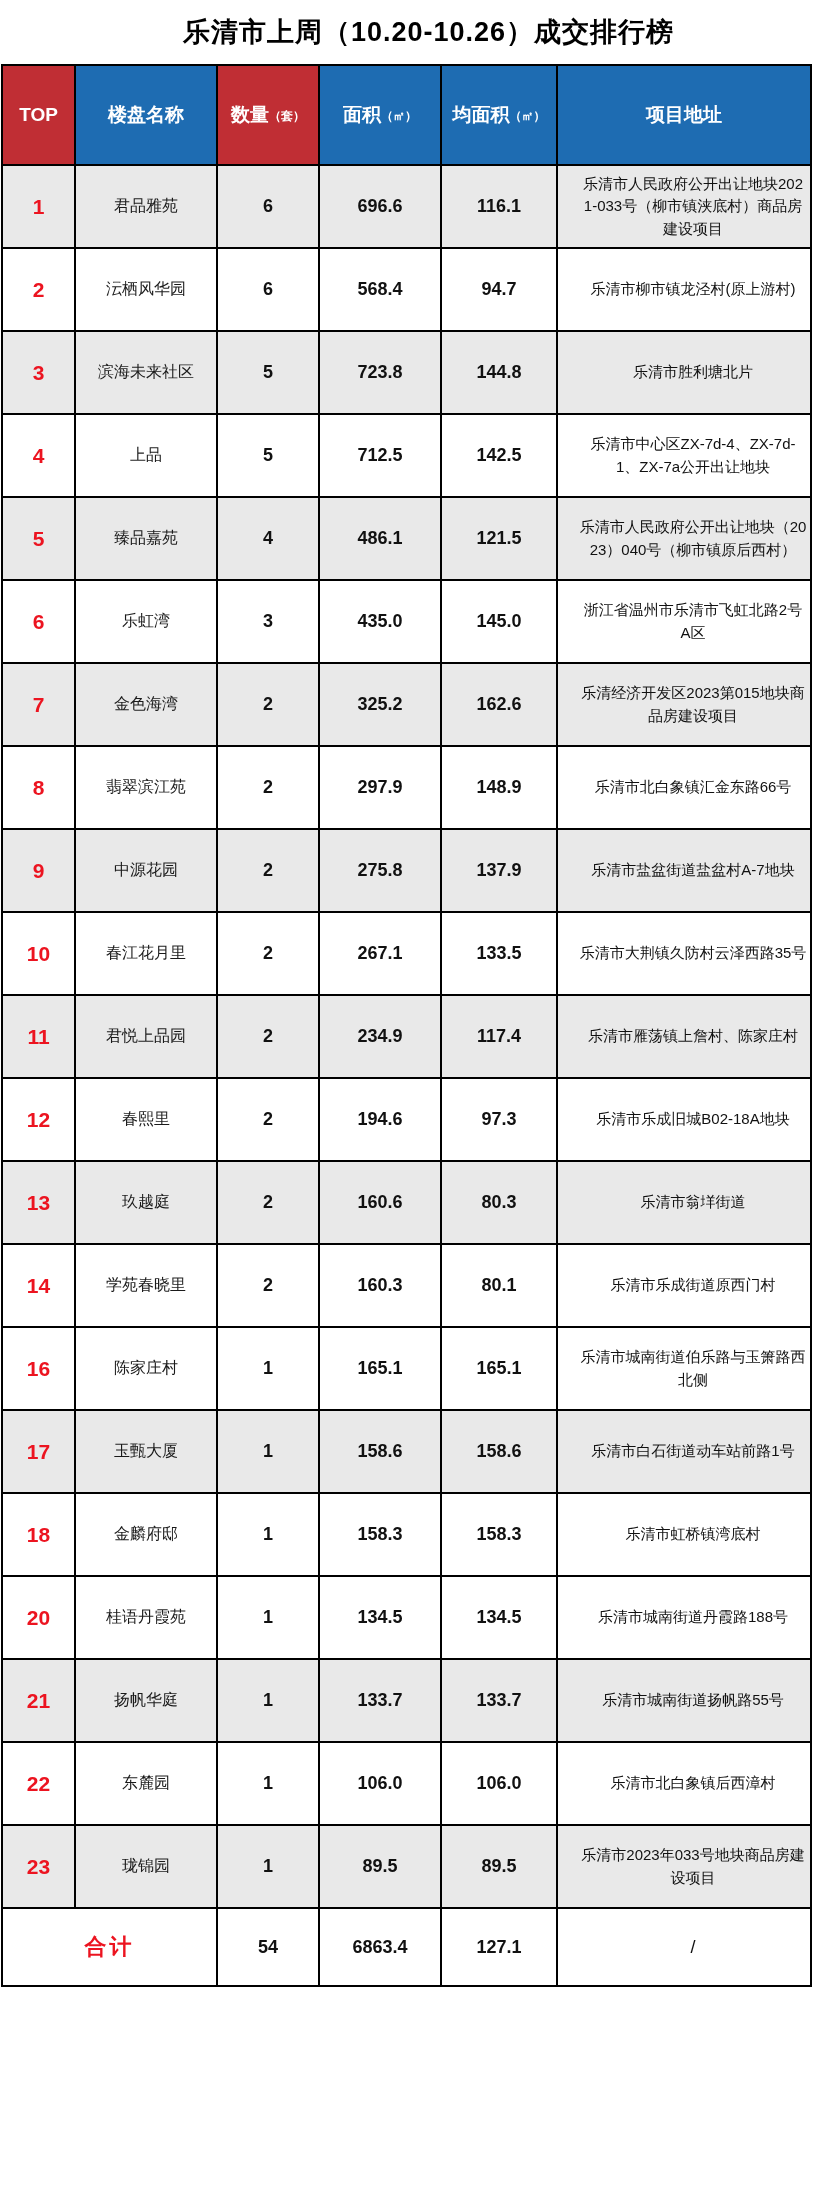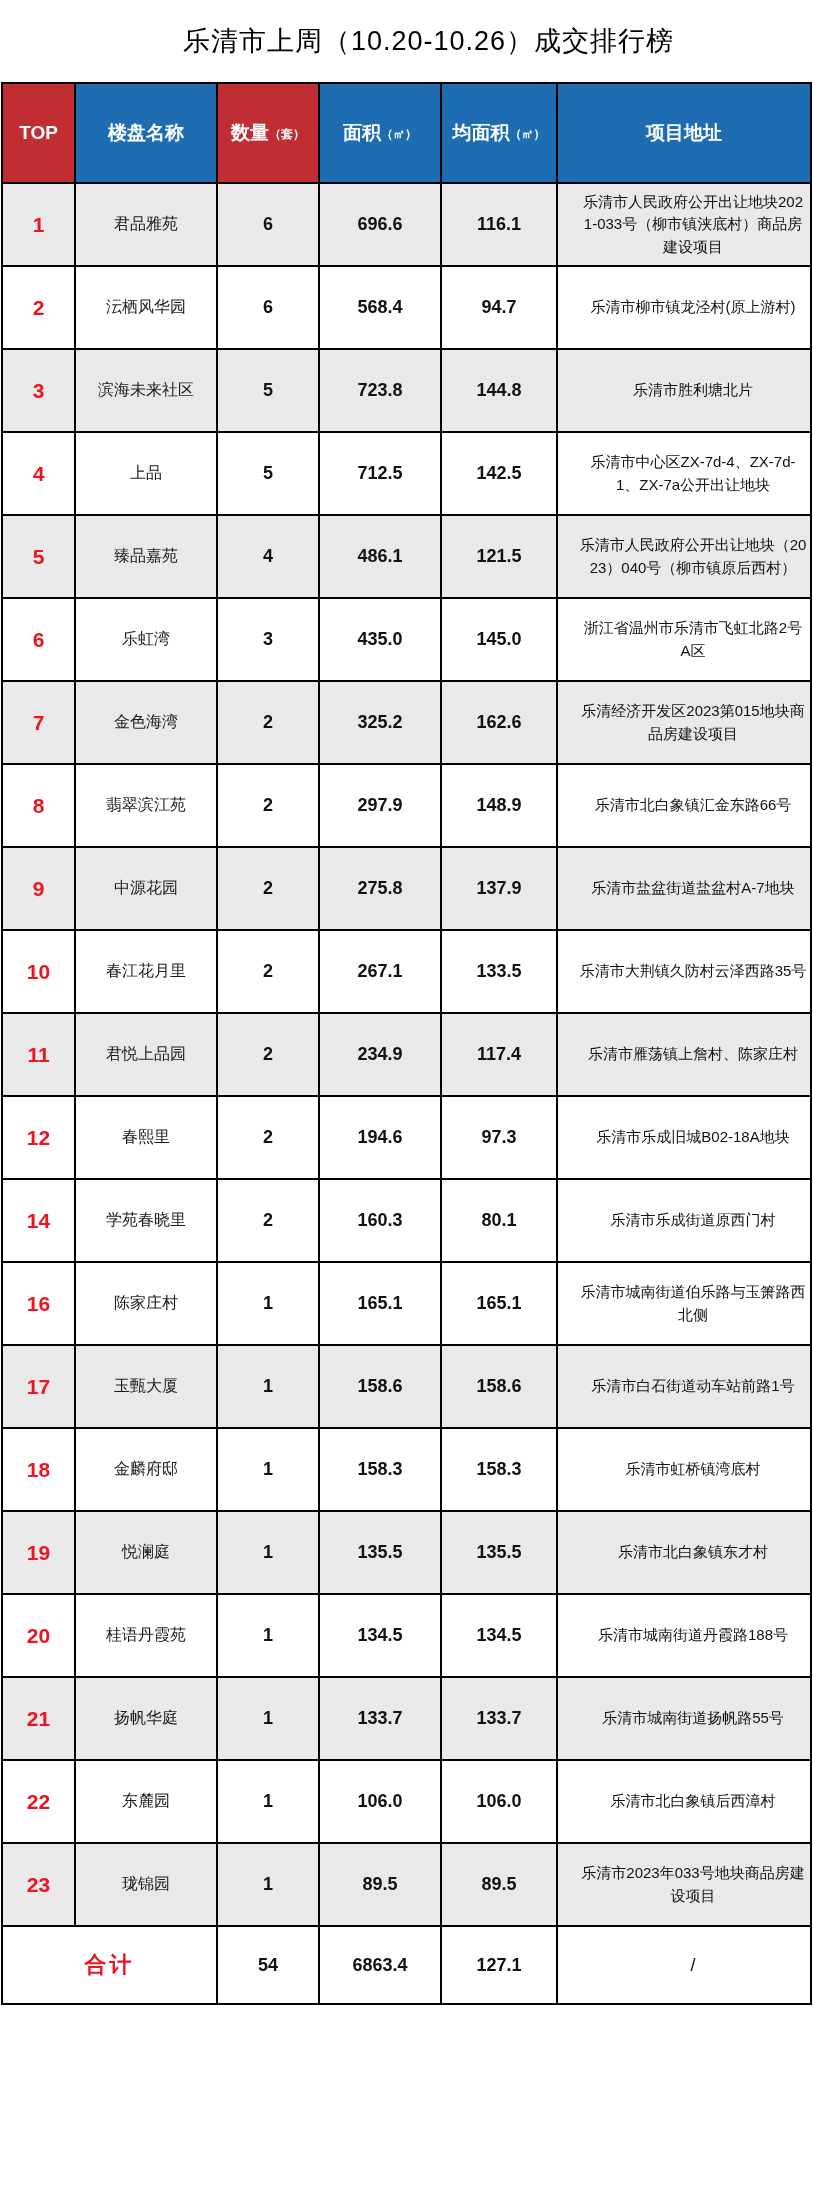--- a/index.html
+++ b/index.html
@@ -1,22 +1,22 @@
 <!DOCTYPE html>
 <html style="--header-blue: #1e6cb2; --header-red: #c02e34; --rank-red: #ec1420; --stripe-gray: #e9e9e9; --border-black: #000000;"><head>
 <meta charset="utf-8">
 <style>
   html, body { margin:0; padding:0; background:#ffffff; }
   body { font-family:"Liberation Sans","DejaVu Sans",sans-serif; color:#000; }
   .page { width:813px; margin:0; background:#fff; }
 
   .title {
-    height:82px;
+    height:64px;
     display:flex; align-items:center; justify-content:center;
-    font-size:27px; font-weight:normal; color:#000; letter-spacing:1px;padding-left:44px;
+    font-size:27px; font-weight:bold; color:#000; letter-spacing:1px;padding-left:44px;
   }
 
   table.rank-table {
     border-collapse:collapse; table-layout:fixed;
     width:809px; margin:0 auto 0 auto;
   }
   th, td {
     border:2px solid var(--border-black,#000);
     text-align:center; vertical-align:middle;
     padding:2px 3px; box-sizing:border-box;
@@ -155,20 +155,28 @@
           <td class="addr">乐清市雁荡镇上詹村、陈家庄村</td>
         </tr>
         <tr>
           <td class="rank">12</td>
           <td class="name">春熙里</td>
           <td class="num">2</td>
           <td class="num">194.6</td>
           <td class="num">97.3</td>
           <td class="addr">乐清市乐成旧城B02-18A地块</td>
         </tr>
+        <tr class="stripe">
+          <td class="rank">13</td>
+          <td class="name">玖越庭</td>
+          <td class="num">2</td>
+          <td class="num">160.6</td>
+          <td class="num">80.3</td>
+          <td class="addr">乐清市翁垟街道</td>
+        </tr>
         <tr>
           <td class="rank">14</td>
           <td class="name">学苑春晓里</td>
           <td class="num">2</td>
           <td class="num">160.3</td>
           <td class="num">80.1</td>
           <td class="addr">乐清市乐成街道原西门村</td>
         </tr>
         <tr>
           <td class="rank">16</td>
@@ -186,28 +194,20 @@
           <td class="num">158.6</td>
           <td class="addr">乐清市白石街道动车站前路1号</td>
         </tr>
         <tr>
           <td class="rank">18</td>
           <td class="name">金麟府邸</td>
           <td class="num">1</td>
           <td class="num">158.3</td>
           <td class="num">158.3</td>
           <td class="addr">乐清市虹桥镇湾底村</td>
-        </tr>
-        <tr class="stripe">
-          <td class="rank">19</td>
-          <td class="name">悦澜庭</td>
-          <td class="num">1</td>
-          <td class="num">135.5</td>
-          <td class="num">135.5</td>
-          <td class="addr">乐清市北白象镇东才村</td>
         </tr>
         <tr>
           <td class="rank">20</td>
           <td class="name">桂语丹霞苑</td>
           <td class="num">1</td>
           <td class="num">134.5</td>
           <td class="num">134.5</td>
           <td class="addr">乐清市城南街道丹霞路188号</td>
         </tr>
         <tr class="stripe">

